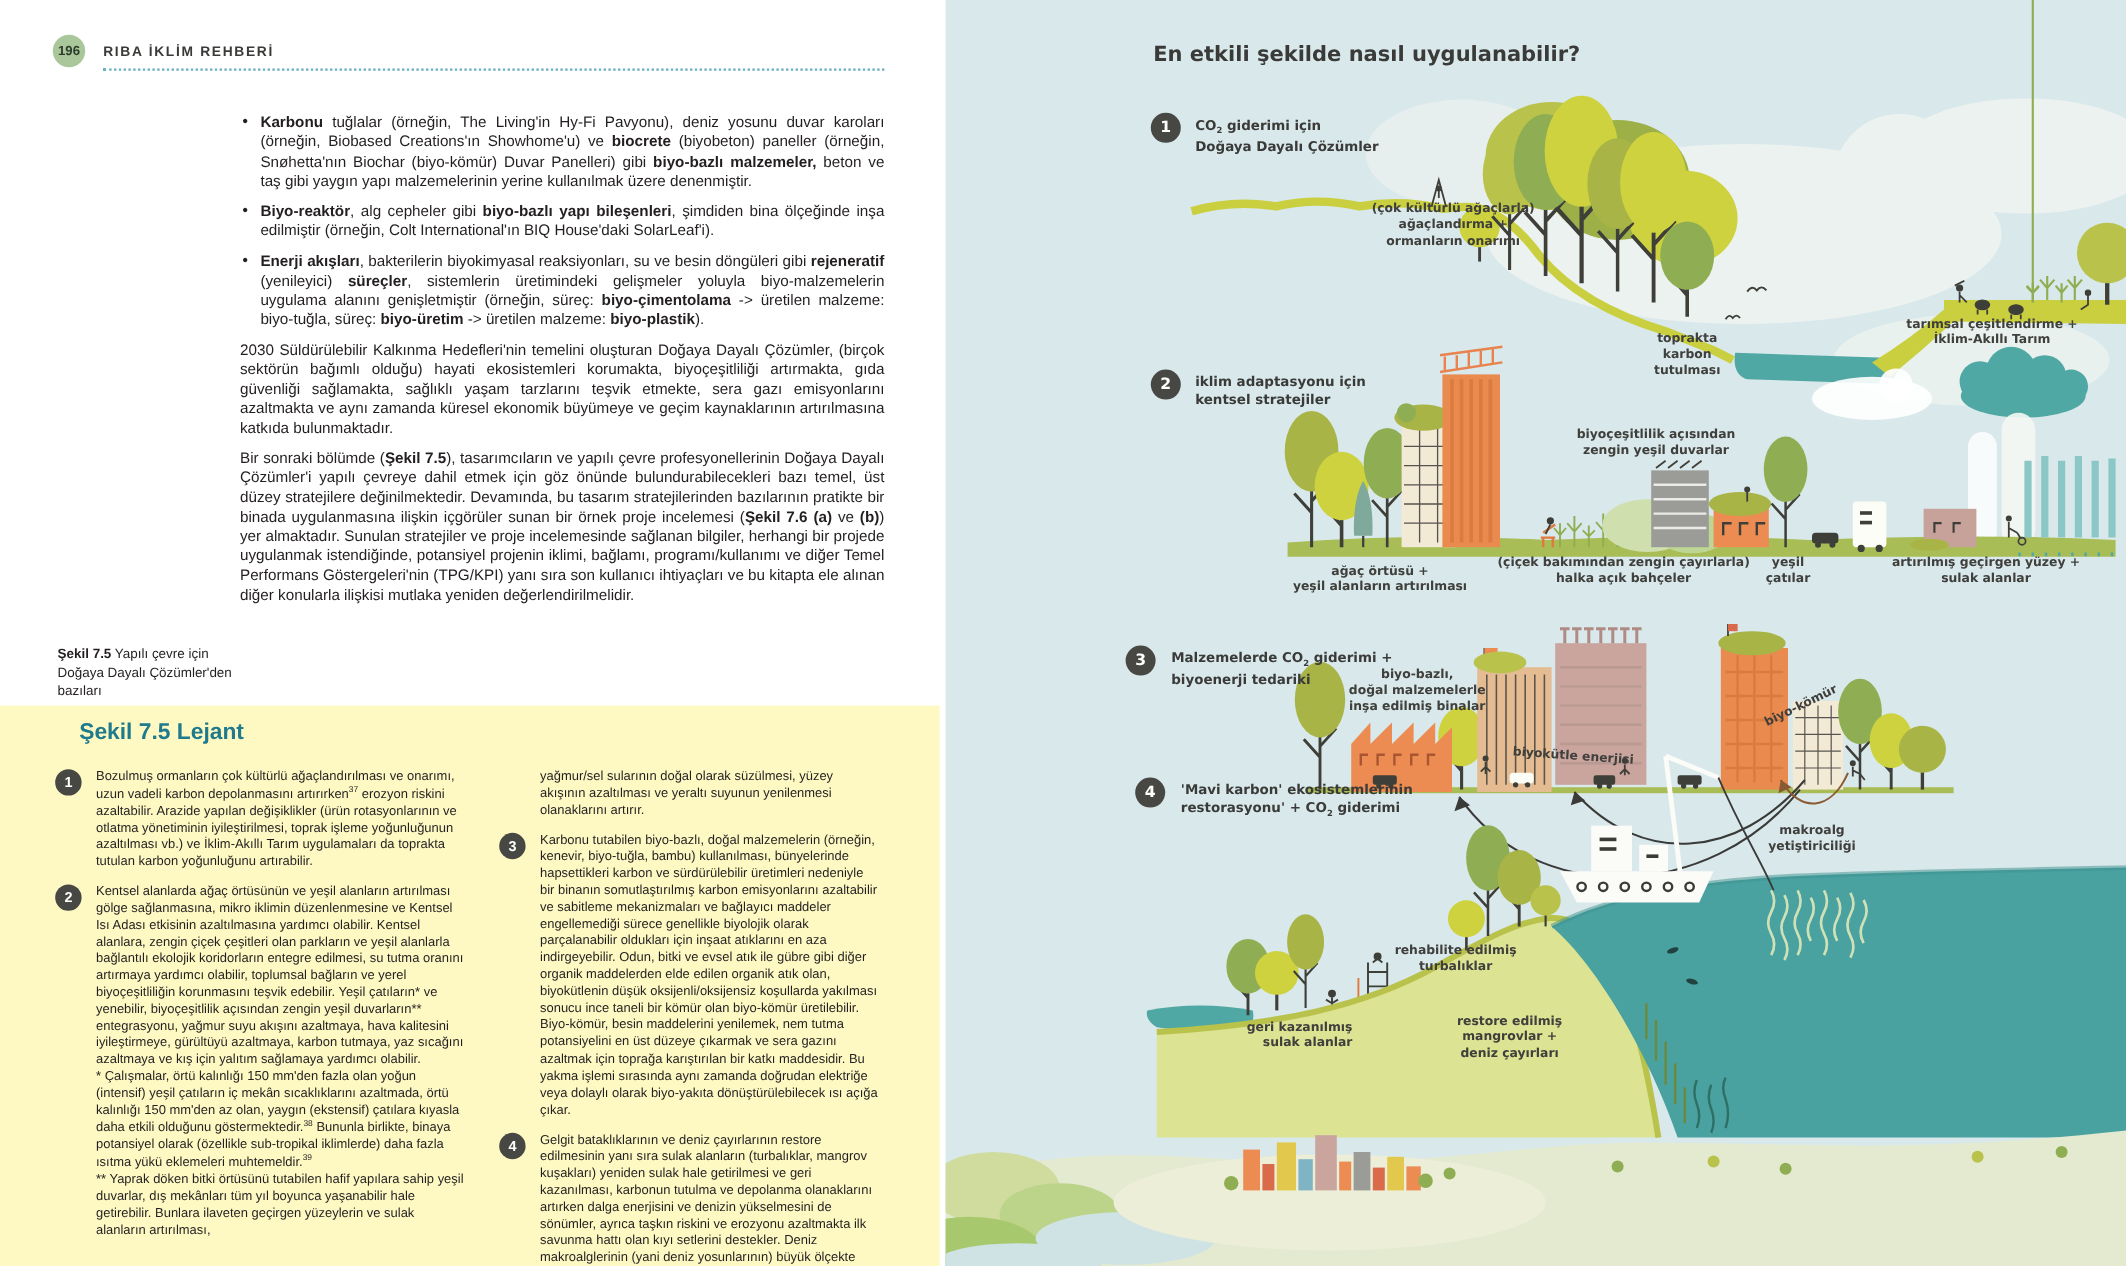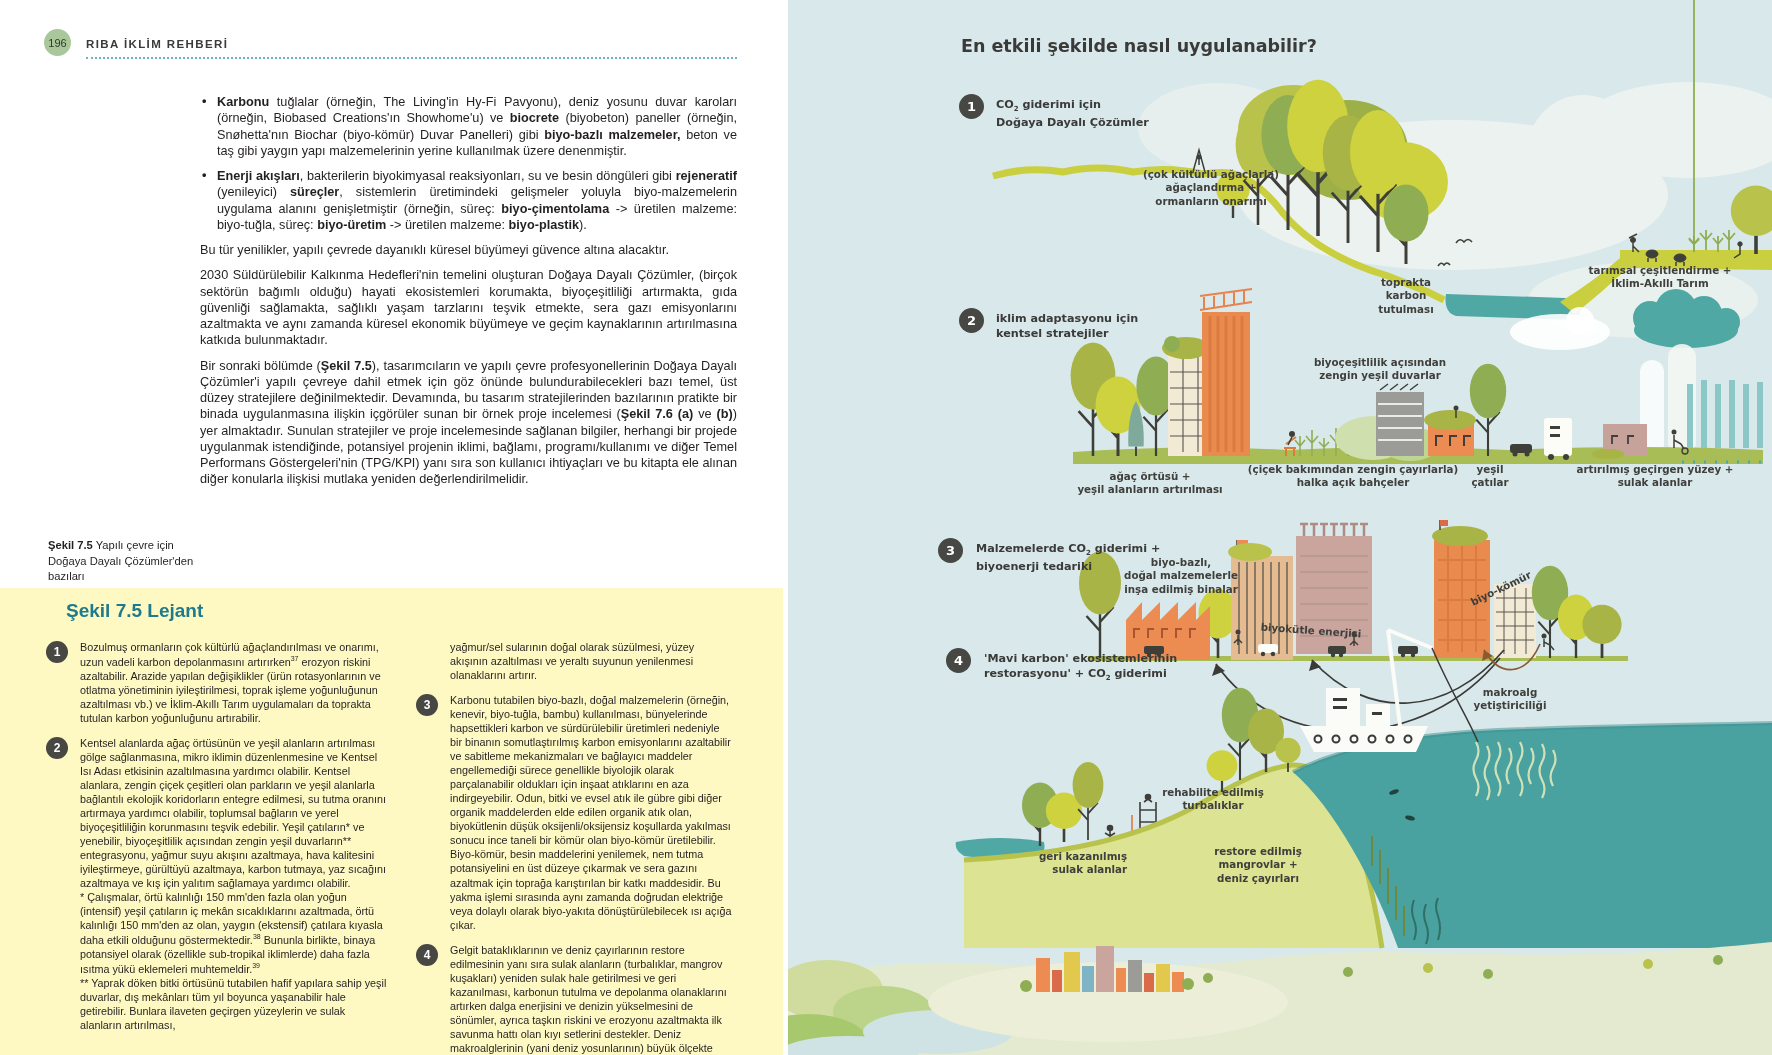--- a/index.html
+++ b/index.html
@@ -2,21 +2,21 @@
 <html><head>
 <meta charset="utf-8">
 <style>
   html,body{margin:0;padding:0;background:#888;}
   #screen{position:relative;width:1772px;height:1055px;background:#ffffff;overflow:hidden;
           font-family:"Liberation Sans",sans-serif;color:#231f20;}
   
   .page-left{position:absolute;left:0;top:0;width:788px;height:1055px;background:#ffffff;}
   .page-badge{position:absolute;left:44px;top:29px;width:27px;height:27px;border-radius:50%;
               background:#a9c79b;display:flex;align-items:center;justify-content:center;
-              font-size:11px;font-weight:normal;color:#2e3a2a;text-align:right;}
+              font-size:11px;font-weight:bold;color:#2e3a2a;text-align:right;}
   .running-title{position:absolute;left:86px;top:38px;font-size:11.5px;font-weight:bold;
                  letter-spacing:1.4px;color:#3a3a38;}
   .dotted-rule{position:absolute;left:86px;top:57px;width:651px;border-top:2px dotted #6fb3c0;}
   .main-col{position:absolute;left:200px;top:94px;width:537px;font-size:12.7px;line-height:1.28;
             text-align:justify;}
   .main-col .blk{margin-bottom:9px;}
   .bullet{position:relative;padding-left:17px;}
   .bullet::before{content:"\2022";position:absolute;left:2px;top:-1px;font-weight:bold;}
   .margin-caption{position:absolute;left:48px;top:538px;width:152px;font-size:11.2px;line-height:1.4;}
   .legend-panel{position:absolute;left:0;top:588px;width:783px;height:467px;background:#fef9c3;}
@@ -52,22 +52,22 @@
 
   <div class="page-left">
     <div class="page-badge">
       <span>196</span>
     </div>
     <div class="running-title">RIBA İKLİM REHBERİ</div>
     <div class="dotted-rule"></div>
 
     <div class="main-col">
       <div class="blk bullet"><b>Karbonu</b> tuğlalar (örneğin, The Living'in Hy-Fi Pavyonu), deniz yosunu duvar karoları (örneğin, Biobased Creations'ın Showhome'u) ve <b>biocrete</b> (biyobeton) paneller (örneğin, Snøhetta'nın Biochar (biyo-kömür) Duvar Panelleri) gibi <b>biyo-bazlı malzemeler,</b> beton ve taş gibi yaygın yapı malzemelerinin yerine kullanılmak üzere denenmiştir.</div>
+      <div class="blk bullet"><b>Biyo-reaktör</b>, alg cepheler gibi <b>biyo-bazlı yapı bileşenleri</b>, şimdiden bina ölçeğinde inşa edilmiştir (örneğin, Colt International'ın BIQ House'daki SolarLeaf'i).</div>
       <div class="blk bullet"><b>Enerji akışları</b>, bakterilerin biyokimyasal reaksiyonları, su ve besin döngüleri gibi <b>rejeneratif</b> (yenileyici) <b>süreçler</b>, sistemlerin üretimindeki gelişmeler yoluyla biyo-malzemelerin uygulama alanını genişletmiştir (örneğin, süreç: <b>biyo-çimentolama</b> -&gt; üretilen malzeme: biyo-tuğla, süreç: <b>biyo-üretim</b> -&gt; üretilen malzeme: <b>biyo-plastik</b>).</div>
-      <div class="blk">Bu tür yenilikler, yapılı çevrede dayanıklı küresel büyümeyi güvence altına alacaktır.</div>
       <div class="blk">2030 Süldürülebilir Kalkınma Hedefleri'nin temelini oluşturan Doğaya Dayalı Çözümler, (birçok sektörün bağımlı olduğu) hayati ekosistemleri korumakta, biyoçeşitliliği artırmakta, gıda güvenliği sağlamakta, sağlıklı yaşam tarzlarını teşvik etmekte, sera gazı emisyonlarını azaltmakta ve aynı zamanda küresel ekonomik büyümeye ve geçim kaynaklarının artırılmasına katkıda bulunmaktadır.</div>
       <div class="blk">Bir sonraki bölümde (<b>Şekil 7.5</b>), tasarımcıların ve yapılı çevre profesyonellerinin Doğaya Dayalı Çözümler'i yapılı çevreye dahil etmek için göz önünde bulundurabilecekleri bazı temel, üst düzey stratejilere değinilmektedir. Devamında, bu tasarım stratejilerinden bazılarının pratikte bir binada uygulanmasına ilişkin içgörüler sunan bir örnek proje incelemesi (<b>Şekil 7.6 (a)</b> ve <b>(b)</b>) yer almaktadır. Sunulan stratejiler ve proje incelemesinde sağlanan bilgiler, herhangi bir projede uygulanmak istendiğinde, potansiyel projenin iklimi, bağlamı, programı/kullanımı ve diğer Temel Performans Göstergeleri'nin (TPG/KPI) yanı sıra son kullanıcı ihtiyaçları ve bu kitapta ele alınan diğer konularla ilişkisi mutlaka yeniden değerlendirilmelidir.</div>
     </div>
 
     <div class="margin-caption"><b>Şekil 7.5</b> Yapılı çevre için Doğaya Dayalı Çözümler'den bazıları</div>
 
     <div class="legend-panel">
       <div class="legend-title">Şekil 7.5 Lejant</div>
       <div class="legend-cols">
         <div class="lcol">

